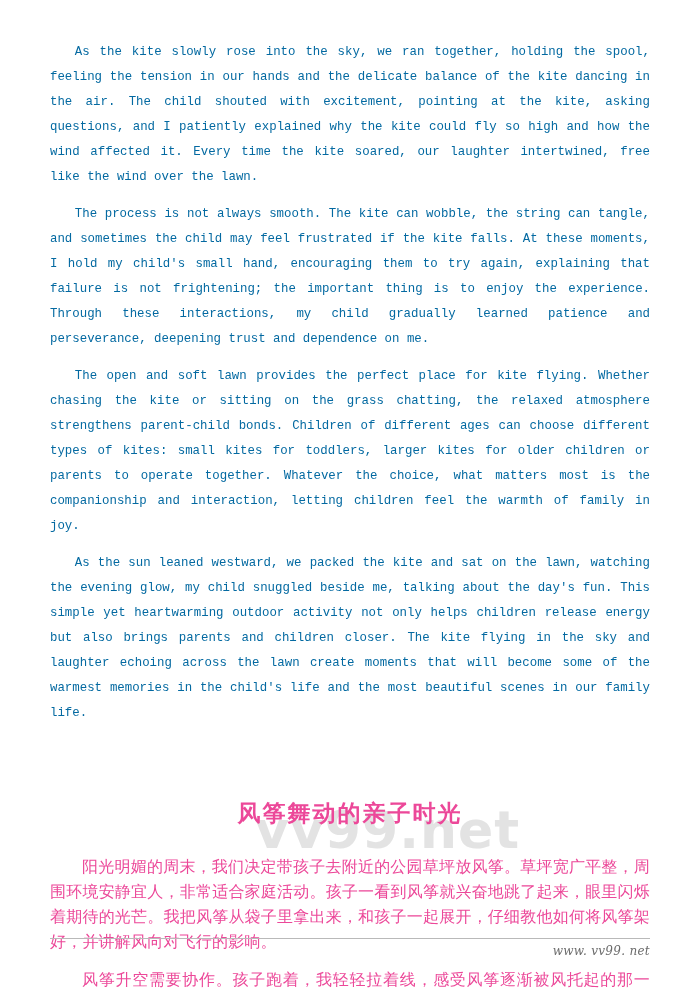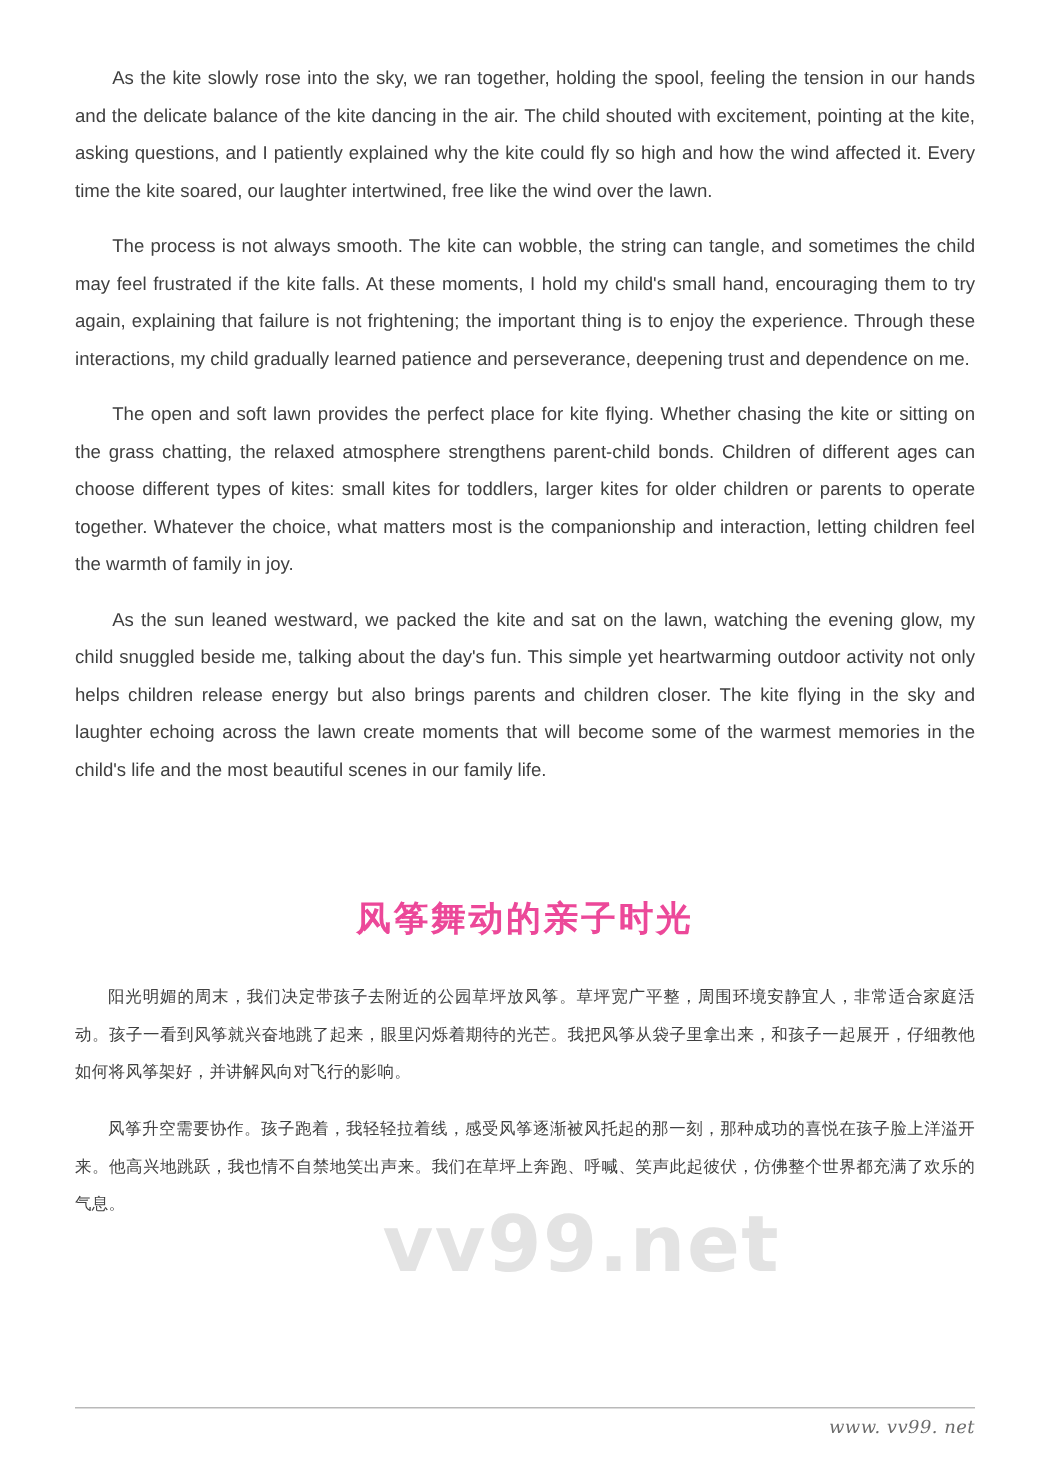--- a/index.html
+++ b/index.html
@@ -42,24 +42,24 @@
     position: absolute;
     left: 50px;
     top: 40px;
     width: 600px;
     z-index: 2;
   }
 
   
   p.en {
     margin: 0 0 12px 0;
-    font-family: Liberation Sans, sans-serif;
+    font-family: Liberation Mono, monospace;
     font-size: 12.4px;
     line-height: 25px;
-    color: #404040;
+    color: #0369a1;
     text-align: justify;
     text-justify: inter-word;
     text-indent: 2em;
     letter-spacing: 0px;
     word-spacing: 0px;
   }
 
   
   h1.cn-title {
     margin: 0;
@@ -74,24 +74,24 @@
   }
 
   .title-block {
     margin-top: 74px;
     margin-bottom: 26px;
   }
 
   
   p.cn {
     margin: 0 0 13px 0;
-    font-family: Liberation Mono, monospace;
-    font-size: 11px;
+    font-family: Liberation Serif, serif;
+    font-size: 16px;
     line-height: 25px;
-    color: #404040;
+    color: #ec4899;
     text-align: justify;
     text-indent: 2em;
     letter-spacing: 0.2px;
   }
 
   
   .footer {
     position: absolute;
     left: 50px;
     top: 938px;

